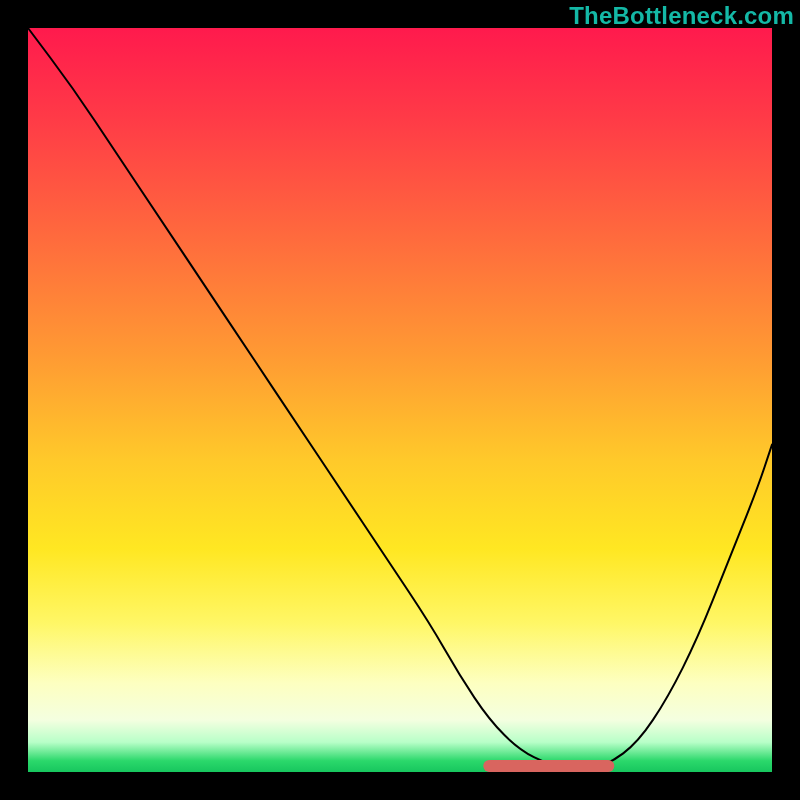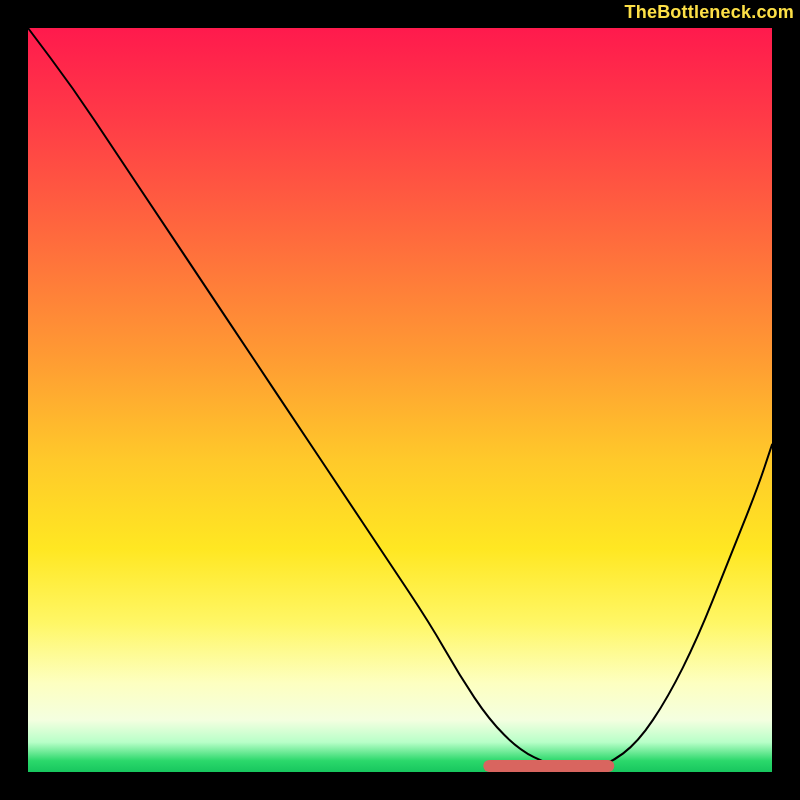--- a/index.html
+++ b/index.html
@@ -14,23 +14,23 @@
     position: relative;
     width: 800px;
     height: 800px;
     background: #000;
   }
   .watermark {
     position: absolute;
     top: 2px;
     right: 6px;
     font-family: Arial, Helvetica, sans-serif;
-    font-size: 18px;
+    font-size: 24px;
     font-weight: 600;
-    color: #fde047;
+    color: #14b8a6;
     letter-spacing: 0.2px;
     user-select: none;
   }
   .plot {
     position: absolute;
     left: 28px;
     top: 28px;
     width: 744px;
     height: 744px;
     

